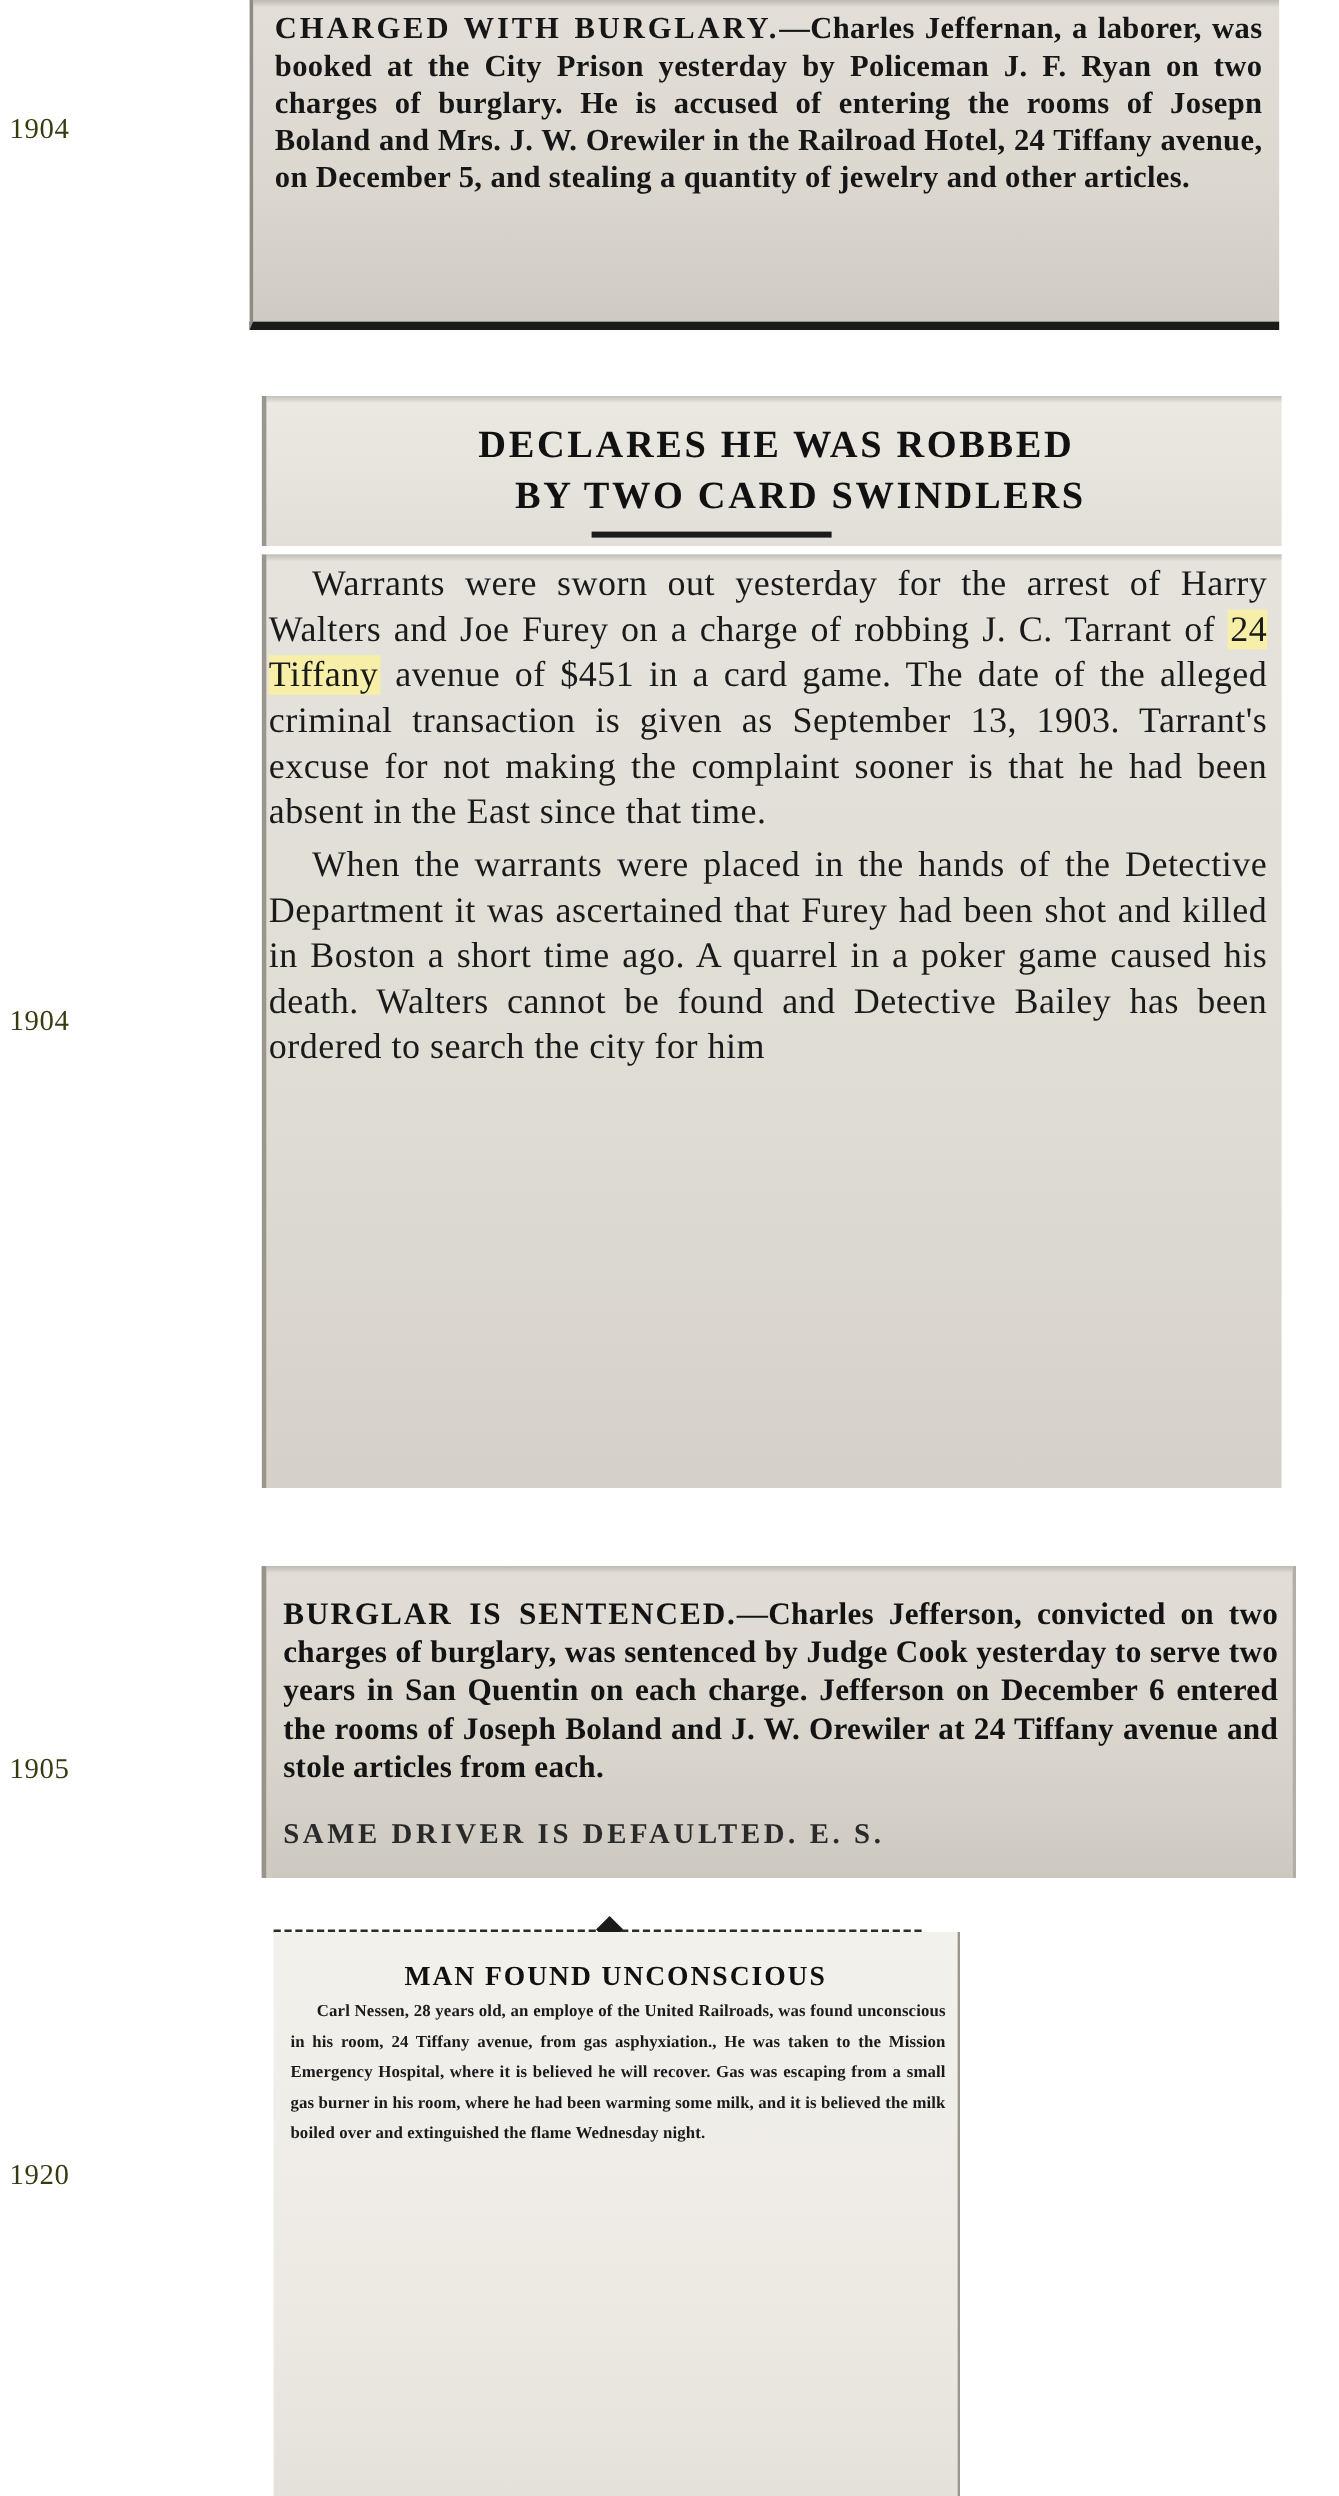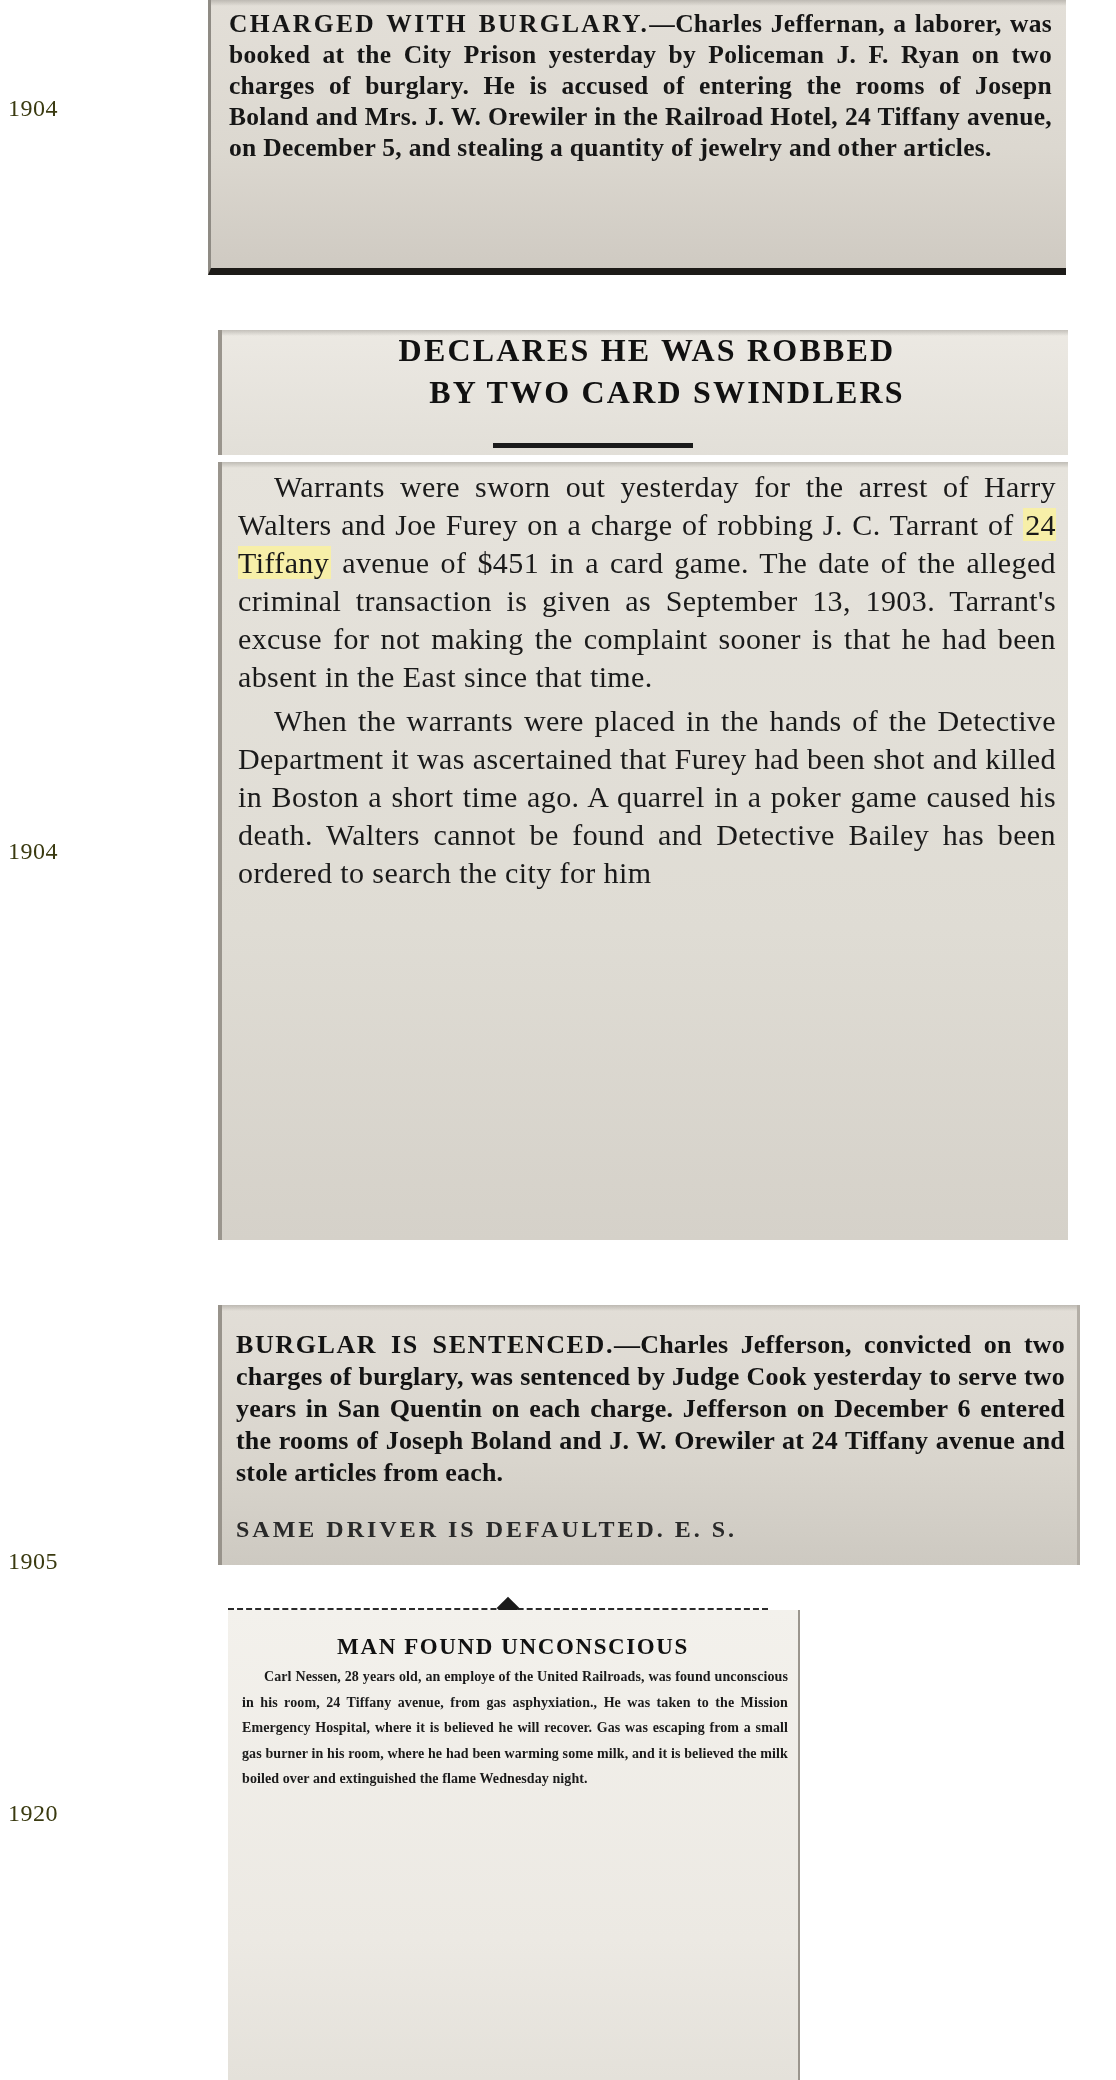--- a/index.html
+++ b/index.html
@@ -71,21 +71,21 @@
     background: linear-gradient(180deg,#ece9e3 0%, #e2dfd8 100%);
     border-left: 4px solid #9a958d;
   }
   #headline-box .hl {
     text-align: center;
     font-size: 32px;
     font-weight: 700;
     letter-spacing: 2.2px;
     color: #111;
     line-height: 40px;
-    padding-top: 0;
+    padding-top: 20px;
     font-family: "Liberation Serif", serif;
   }
   #headline-box .hl2 {
     padding-top: 2px;
     padding-left: 40px;
   }
   #hl-rule {
     position: absolute;
     left: 275px;
     top: 113px;
@@ -102,21 +102,21 @@
     background: linear-gradient(180deg,#e6e3dc 0%, #dfdcd4 60%, #d5d1c9 100%);
     border-left: 4px solid #9a958d;
     border-right: 3px solid #b3aea6;
   }
   #body-box .para {
     font-size: 30px;
     line-height: 38px;
     letter-spacing: 0.4px;
     color: #1a1a1a;
     text-align: justify;
-    padding: 6px 16px 0 16px;
+    padding: 6px 16px 0 2px;
     font-family: "Liberation Serif", serif;
   }
   #body-box .para .ind { padding-left: 36px; }
   .hl-yellow {
     background: #f7efa8;
     padding: 0 2px;
   }
 
   
   #clip-1905 {
@@ -202,21 +202,21 @@
     pointer-events: none;
   }
 </style>
 </head>
 <body>
 
 <div class="year-label" style="left:8px; top:95px;">1904</div>
 
 <div class="year-label" style="left:8px; top:838px;">1904</div>
 
-<div class="year-label" style="left:8px; top:1548px;">1905</div>
+<div class="year-label" style="left:8px; top:1462px;">1905</div>
 
 <div class="year-label" style="left:8px; top:1800px;">1920</div>
 
 <div class="clip" id="clip-1904a">
   <div class="fade-top"></div>
   <div class="body"><span class="lead">CHARGED WITH BURGLARY.</span><span>—</span><span>Charles Jeffernan, a laborer, was booked at the City Prison yesterday by Policeman J. F. Ryan on two charges of burglary. He is accused of entering the rooms of Josepn Boland and Mrs. J. W. Orewiler in the Railroad Hotel, 24 Tiffany avenue, on December 5, and stealing a quantity of jewelry and other articles.</span></div>
 </div>
 
 <div class="clip" id="clip-1904b">
 

